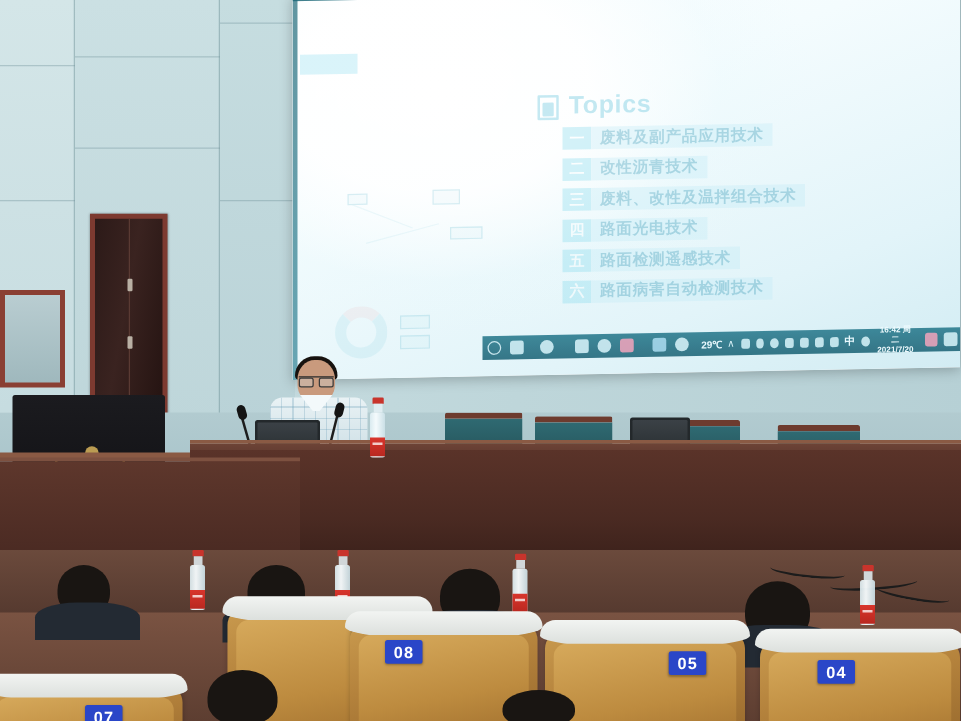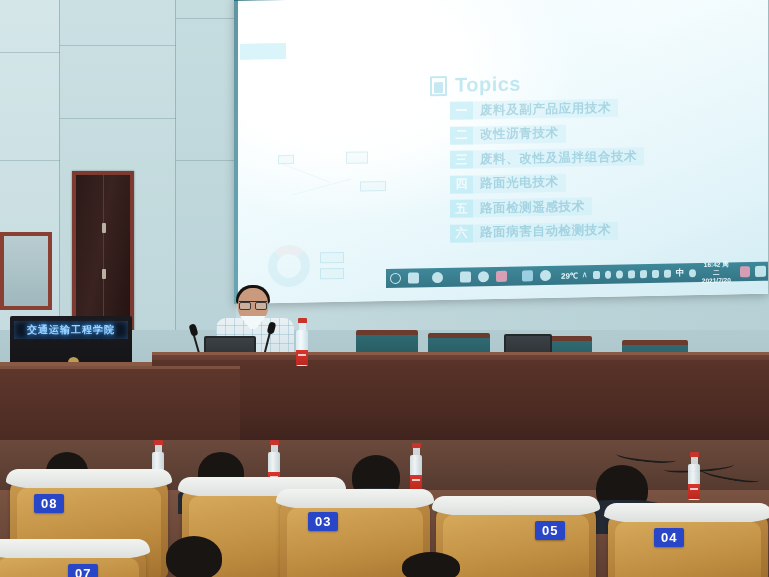--- a/index.html
+++ b/index.html
@@ -510,23 +510,20 @@
   <div class="mic-head" style="left:190px;top:324px;transform:rotate(-16deg);"></div>
   <div class="mic-stand" style="left:262px;top:330px;height:30px;transform:rotate(14deg);"></div>
   <div class="mic-head" style="left:268px;top:322px;transform:rotate(14deg);"></div>
 
   <div class="laptop" style="left:204px;top:336px;width:52px;height:26px;">
     <div class="laptop-screen"></div>
   </div>
   <div class="laptop-base" style="left:198px;top:360px;width:66px;height:5px;"></div>
 
   <div class="podium">
-    <div class="podium-sign">
-      <span>交通运输工程学院</span>
-    </div>
     <div class="podium-emblem"></div>
   </div>
 
   <div class="desk-edge"></div>
   <div class="desk-main"></div>
   <div class="desk-front"></div>
   <div class="desk-low"></div>
 
   <div class="bottle" style="left:296px;top:318px;">
     <div class="bottle-cap"></div>
@@ -582,36 +579,31 @@
 
   <div class="head" style="left:198px;top:452px;width:46px;height:42px;"></div>
   <div class="shoulders" style="left:178px;top:484px;width:88px;height:30px;"></div>
 
   <div class="head" style="left:352px;top:455px;width:48px;height:44px;"></div>
   <div class="shoulders" style="left:330px;top:488px;width:94px;height:30px;"></div>
 
   <div class="head" style="left:596px;top:465px;width:52px;height:48px;"></div>
   <div class="shoulders" style="left:572px;top:500px;width:100px;height:34px;"></div>
 
-  <div class="seat" style="left:10px;top:478px;width:158px;height:100px;">
-    <div class="seat-top"></div>
-    <div class="seat-inner"></div>
-    <div class="seat-num" style="left:24px;top:16px;">08</div>
-  </div>
 
   <div class="seat" style="left:182px;top:486px;width:160px;height:100px;">
     <div class="seat-top"></div>
     <div class="seat-inner"></div>
     <div class="seat-num" style="left:100px;top:16px;">07</div>
   </div>
 
   <div class="seat" style="left:280px;top:498px;width:150px;height:90px;">
     <div class="seat-top"></div>
     <div class="seat-inner"></div>
-    <div class="seat-num" style="left:28px;top:14px;">03</div>
+    <div class="seat-num" style="left:28px;top:14px;">08</div>
   </div>
 
   <div class="seat" style="left:436px;top:505px;width:160px;height:90px;">
     <div class="seat-top"></div>
     <div class="seat-inner"></div>
     <div class="seat-num" style="left:52px;top:16px;margin-left:47px;">05</div>
   </div>
 
   <div class="seat" style="left:608px;top:512px;width:160px;height:86px;">
     <div class="seat-top"></div>

